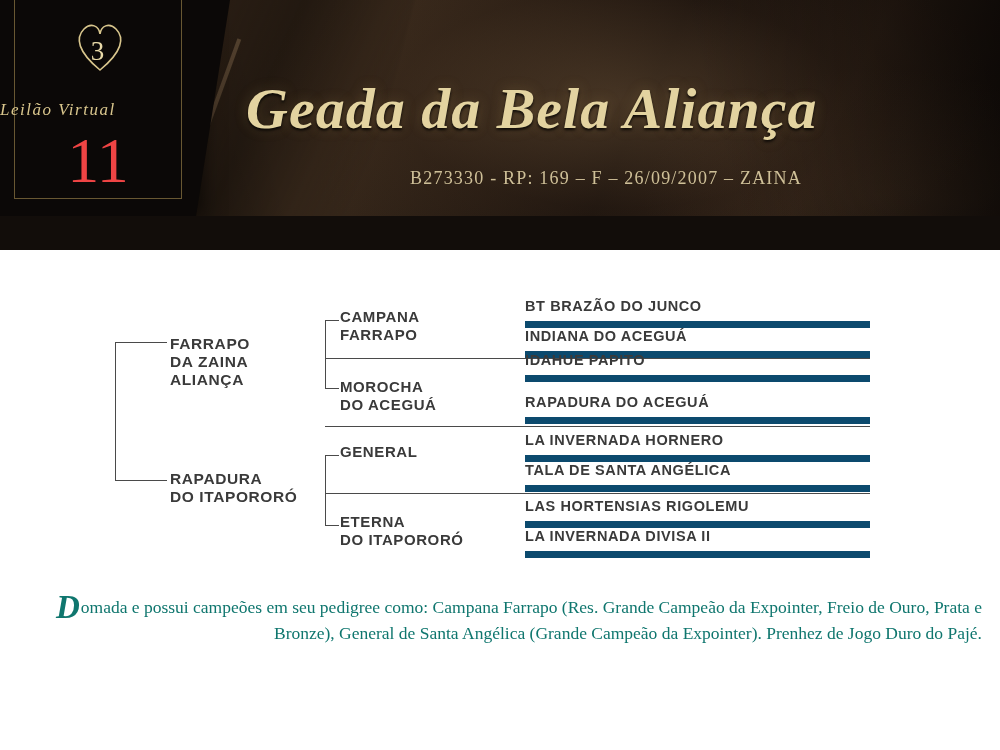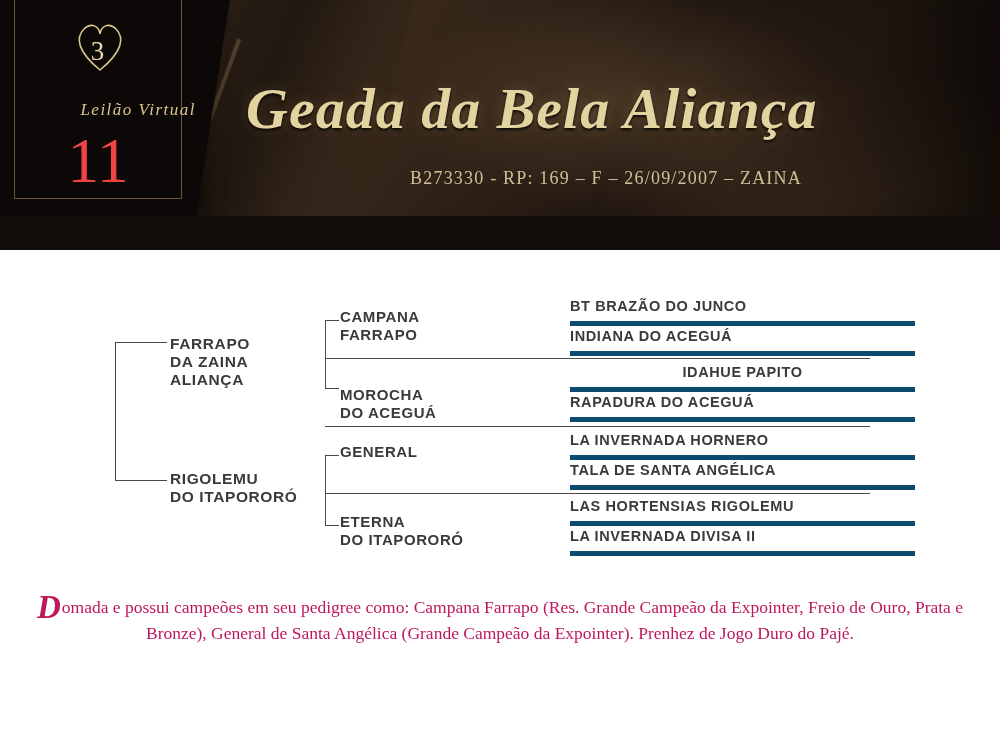--- a/index.html
+++ b/index.html
@@ -109,21 +109,21 @@
     font-family: "Liberation Serif", serif;
     font-size: 27px;
     color: #e8d9a8;
     letter-spacing: 1px;
   }
   .leilao-virtual {
     position: absolute;
     left: 0;
     top: 100px;
     width: 196px;
-    text-align: right;
+    text-align: left;
     font-family: "Liberation Serif", serif;
     font-style: italic;
     font-size: 17px;
     color: #d9c68d;
     letter-spacing: 1.5px;
   }
   .lot-big {
     position: absolute;
     left: 0;
     top: 126px;
@@ -210,40 +210,39 @@
   .gen2 {
     position: absolute;
     left: 225px;
     width: 185px;
     font-size: 15px;
     line-height: 18px;
     font-weight: bold;
     color: #3a3a3a;
   }
   .g2a { top: 28px; }
-  .g2b { top: 98px; margin-top: 8px; }
+  .g2b { top: 98px; }
   .g2c { top: 163px; }
   .g2d { top: 233px; }
 
   
   .gen3 {
     position: absolute;
     left: 410px;
     width: 345px;
     font-size: 14.5px;
     line-height: 17px;
     font-weight: bold;
     color: #3a3a3a;
     padding-bottom: 6px;
-    border-bottom: 5px solid #0c4a6e;
-    margin-left: 45px;
+    border-bottom: 7px solid #0c4a6e;
   }
   .g3-1 { top: 18px; }
   .g3-2 { top: 48px; }
-  .g3-3 { top: 84px; text-align: center; }
+  .g3-3 { top: 72px; }
   .g3-4 { top: 114px; }
   .g3-5 { top: 152px; }
   .g3-6 { top: 182px; }
   .g3-7 { top: 218px; }
   .g3-8 { top: 248px; }
 
   
   .vline { position: absolute; width: 1px; background: #4a4a4a; }
   .hline { position: absolute; height: 1px; background: #4a4a4a; }
 
@@ -253,22 +252,22 @@
     left: 0;
     top: 575px;
     width: 1000px;
     padding: 0 18px;
     box-sizing: border-box;
   }
   .desc {
     font-family: "Liberation Serif", serif;
     font-size: 17.5px;
     line-height: 25px;
-    color: #be185d;
-    text-align: center;
+    color: #0f766e;
+    text-align: right;
   }
   .dropcap {
     font-family: "Liberation Serif", serif;
     font-style: italic;
     font-weight: bold;
     font-size: 33px;
     line-height: 28px;
     vertical-align: -5px;
     padding-right: 1px;
   }
@@ -306,21 +305,21 @@
     <div class="vline" style="left:0px; top:62px; height:138px;"></div>
     <div class="hline" style="left:0px; top:62px; width:52px;"></div>
     <div class="hline" style="left:0px; top:200px; width:52px;"></div>
 
     <div class="gen1 sire txt">
       <div>FARRAPO</div>
       <div>DA ZAINA</div>
       <div>ALIANÇA</div>
     </div>
     <div class="gen1 dam txt">
-      <div>RIGOLEMU</div>
+      <div>RAPADURA</div>
       <div>DO ITAPORORÓ</div>
     </div>
 
     <div class="vline" style="left:210px; top:40px; height:68px;"></div>
     <div class="hline" style="left:210px; top:40px; width:14px;"></div>
     <div class="hline" style="left:210px; top:108px; width:14px;"></div>
 
     <div class="vline" style="left:210px; top:175px; height:70px;"></div>
     <div class="hline" style="left:210px; top:175px; width:14px;"></div>
     <div class="hline" style="left:210px; top:245px; width:14px;"></div>

